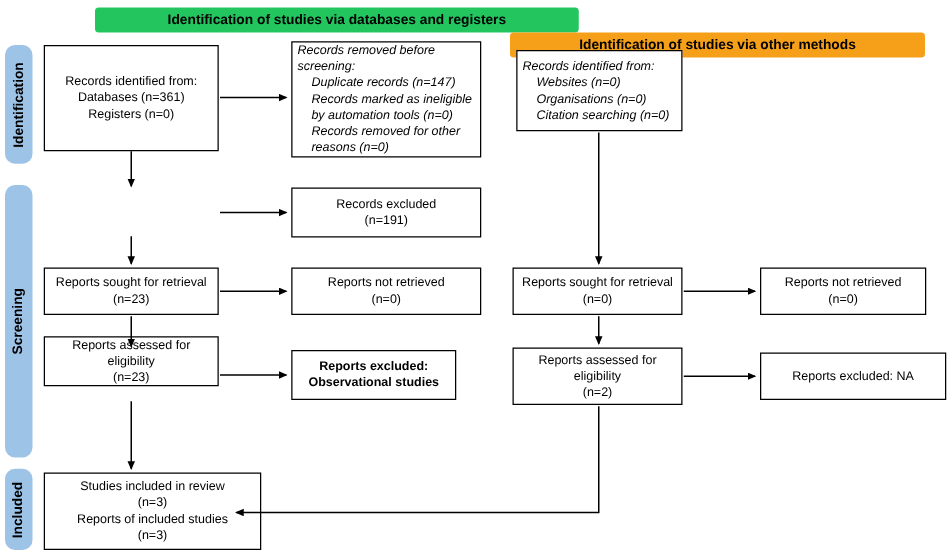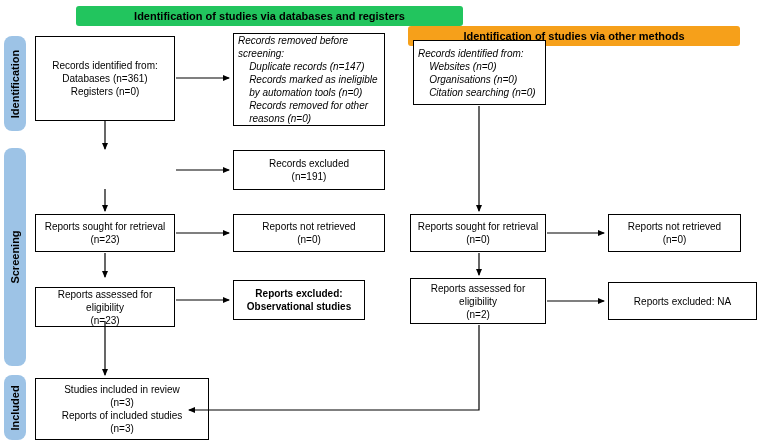--- a/index.html
+++ b/index.html
@@ -53,21 +53,21 @@
     Records marked as ineligible
     by automation tools (n=0)
     Records removed for other
     reasons (n=0)</div>
   <div class="box" style="left:233px;top:150px;width:152px;height:40px;">Records excluded
 (n=191)</div>
   <div class="box" style="left:35px;top:214px;width:140px;height:38px;">Reports sought for retrieval
 (n=23)</div>
   <div class="box" style="left:233px;top:214px;width:152px;height:38px;">Reports not retrieved
 (n=0)</div>
-  <div class="box" style="left:35px;top:287px;width:140px;height:40px;">Reports assessed for eligibility
+  <div class="box" style="left:35px;top:269px;width:140px;height:40px;">Reports assessed for eligibility
 (n=23)</div>
   <div class="box" style="left:233px;top:280px;width:132px;height:40px;font-weight:bold;">Reports excluded:
 Observational studies</div>
   <div class="box" style="left:35px;top:378px;width:174px;height:62px;">Studies included in review
 (n=3)
 Reports of included studies
 (n=3)</div>
 
   <div class="box left" style="left:413px;top:40px;width:133px;height:65px;">Records identified from:
     Websites (n=0)

